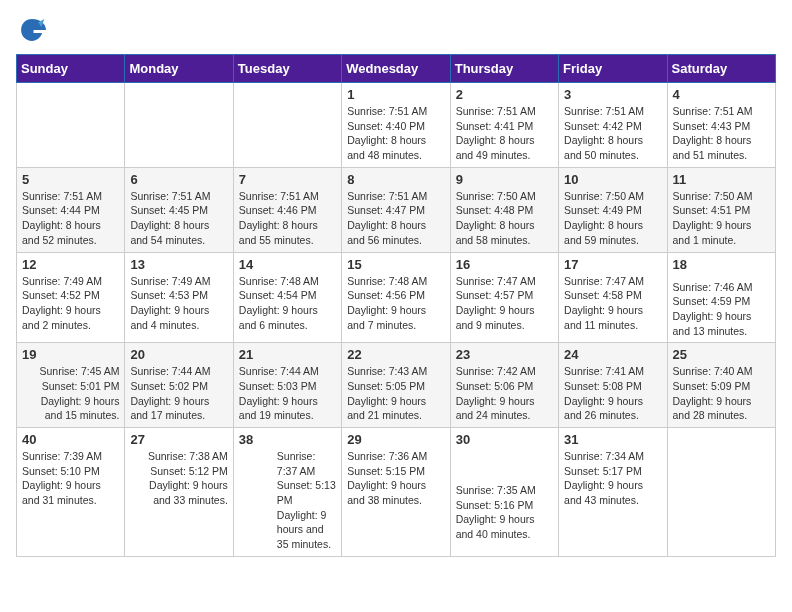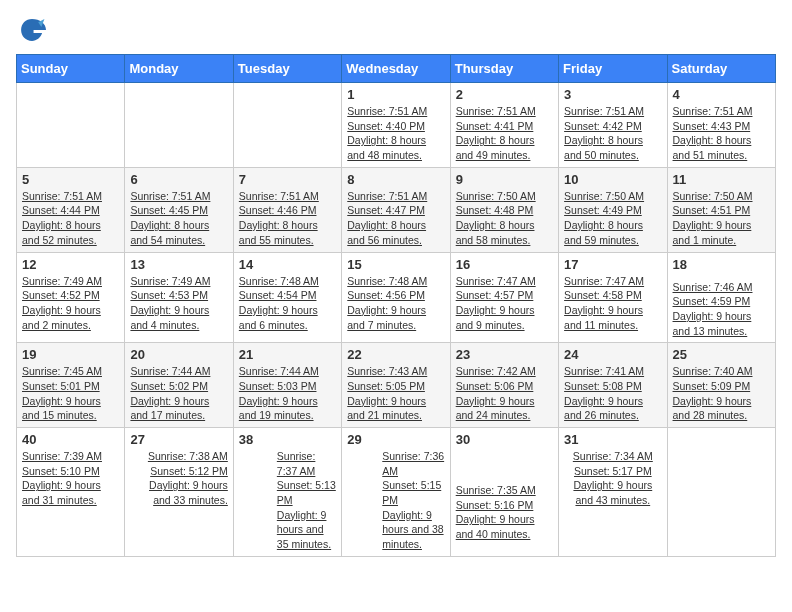--- a/index.html
+++ b/index.html
@@ -46,21 +46,21 @@
     .location {
       font-size: 15px;
       color: #555;
     }
     table {
       width: 100%;
       border-collapse: collapse;
       font-size: 11px;
     }
     thead tr th {
-      background-color: #3b82f6;
+      background-color: #4c1d95;
       color: #fff;
       padding: 6px 4px;
       text-align: left;
       font-size: 13px;
       font-weight: bold;
       border: 1px solid #2a6db5;
     }
     tbody tr td {
       border: 1px solid #ccc;
       padding: 4px 5px;
@@ -76,21 +76,20 @@
     .day-number {
       font-size: 13px;
       font-weight: bold;
       color: #333;
       margin-bottom: 2px;
     }
     .day-info {
       color: #333;
       line-height: 1.4;
       font-size: 10.5px;
-      text-decoration: underline;
     }
     .empty-cell {
       background: #fff !important;
     }
   </style>
 </head>
 <body>
 
 <div class="header">
   <div class="logo">
@@ -235,21 +234,21 @@
         <td>
           <div class="day-number">18</div>
           <div class="day-info" style="white-space: pre-line; margin-top: 8px;">Sunrise: 7:46 AM
 Sunset: 4:59 PM
 Daylight: 9 hours and 13 minutes.</div>
         </td>
       </tr>
       <tr>
         <td>
           <div class="day-number">19</div>
-          <div class="day-info" style="white-space: pre-line;">Sunrise: 7:45 AM
+          <div class="day-info" style="white-space: pre-line; text-align: right;">Sunrise: 7:45 AM
 Sunset: 5:01 PM
 Daylight: 9 hours and 15 minutes.</div>
         </td>
         <td>
           <div class="day-number">20</div>
           <div class="day-info" style="white-space: pre-line;">Sunrise: 7:44 AM
 Sunset: 5:02 PM
 Daylight: 9 hours and 17 minutes.</div>
         </td>
         <td>
@@ -297,32 +296,32 @@
 Daylight: 9 hours and 33 minutes.</div>
         </td>
         <td>
           <div class="day-number">38</div>
           <div class="day-info" style="white-space: pre-line; margin-left: 38px;">Sunrise: 7:37 AM
 Sunset: 5:13 PM
 Daylight: 9 hours and 35 minutes.</div>
         </td>
         <td>
           <div class="day-number">29</div>
-          <div class="day-info" style="white-space: pre-line; margin-left: 35px;">Sunrise: 7:36 AM
+          <div class="day-info" style="white-space: pre-line;">Sunrise: 7:36 AM
 Sunset: 5:15 PM
 Daylight: 9 hours and 38 minutes.</div>
         </td>
         <td>
           <div class="day-number">30</div>
           <div class="day-info" style="white-space: pre-line; margin-top: 36px;">Sunrise: 7:35 AM
 Sunset: 5:16 PM
 Daylight: 9 hours and 40 minutes.</div>
         </td>
         <td>
           <div class="day-number">31</div>
-          <div class="day-info" style="white-space: pre-line; text-align: center;">Sunrise: 7:34 AM
+          <div class="day-info" style="white-space: pre-line;">Sunrise: 7:34 AM
 Sunset: 5:17 PM
 Daylight: 9 hours and 43 minutes.</div>
         </td>
         <td class="empty-cell"></td>
       </tr>
     </tbody>
 </table>
 
 </body></html>

